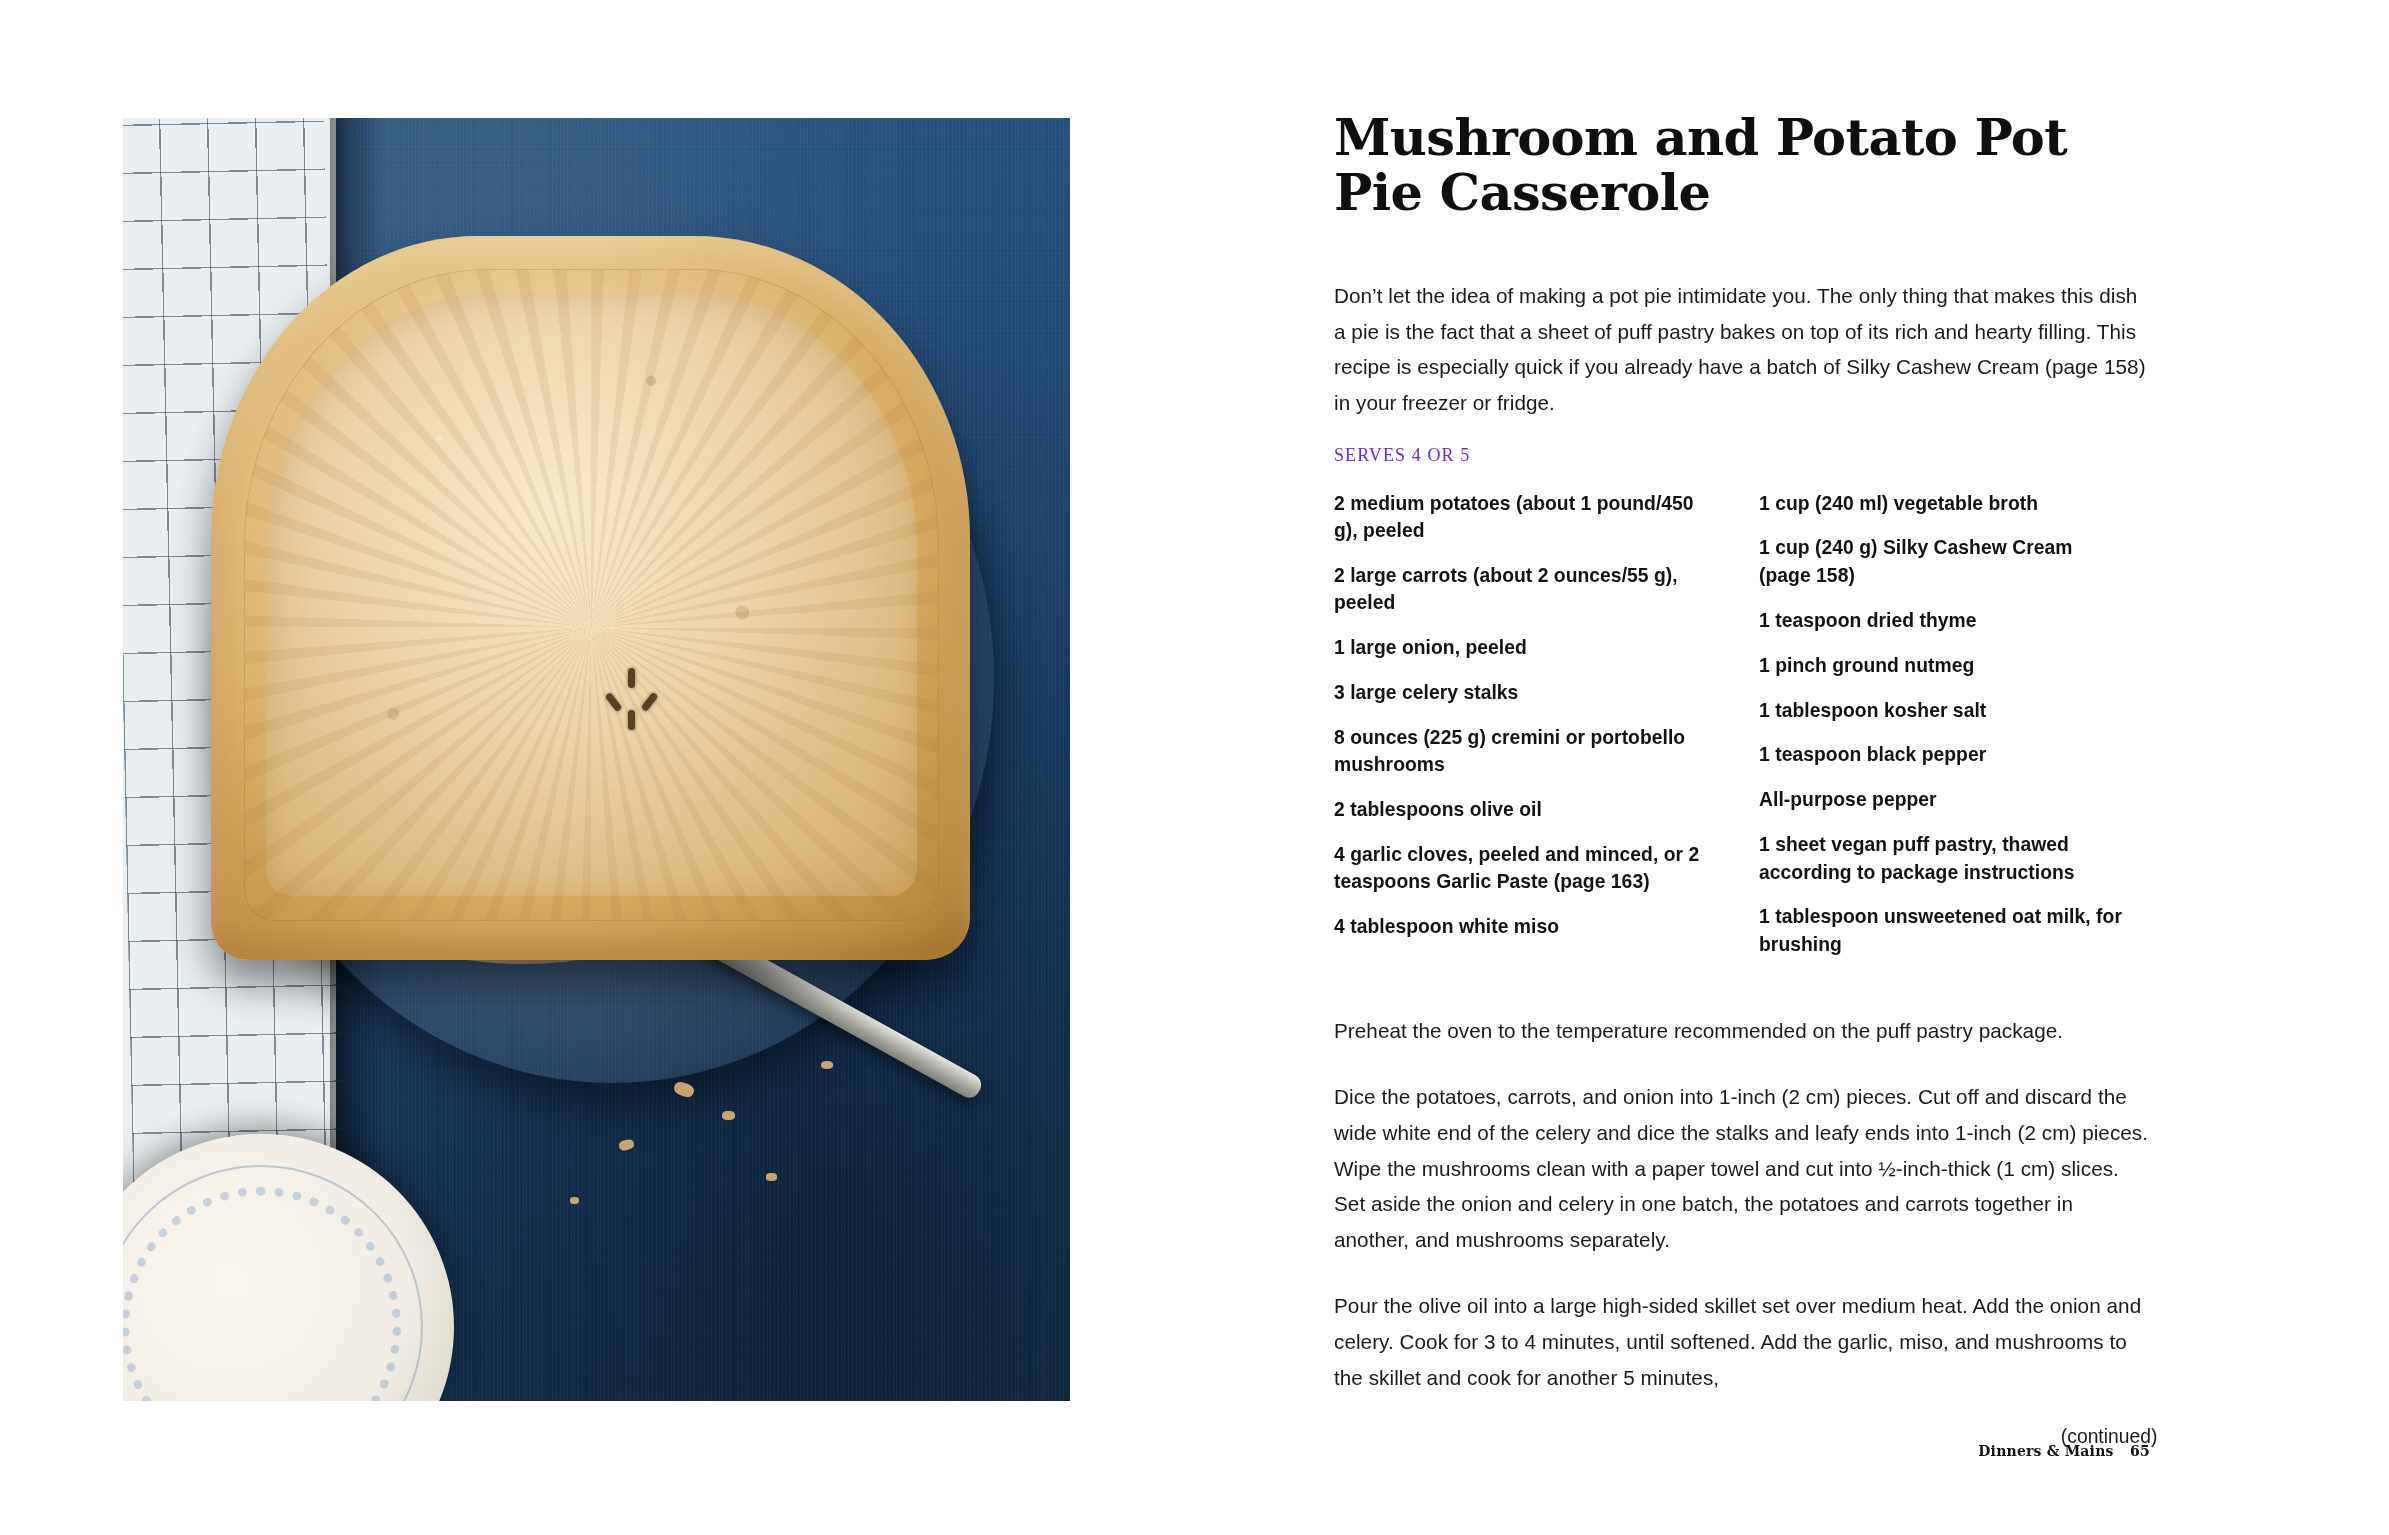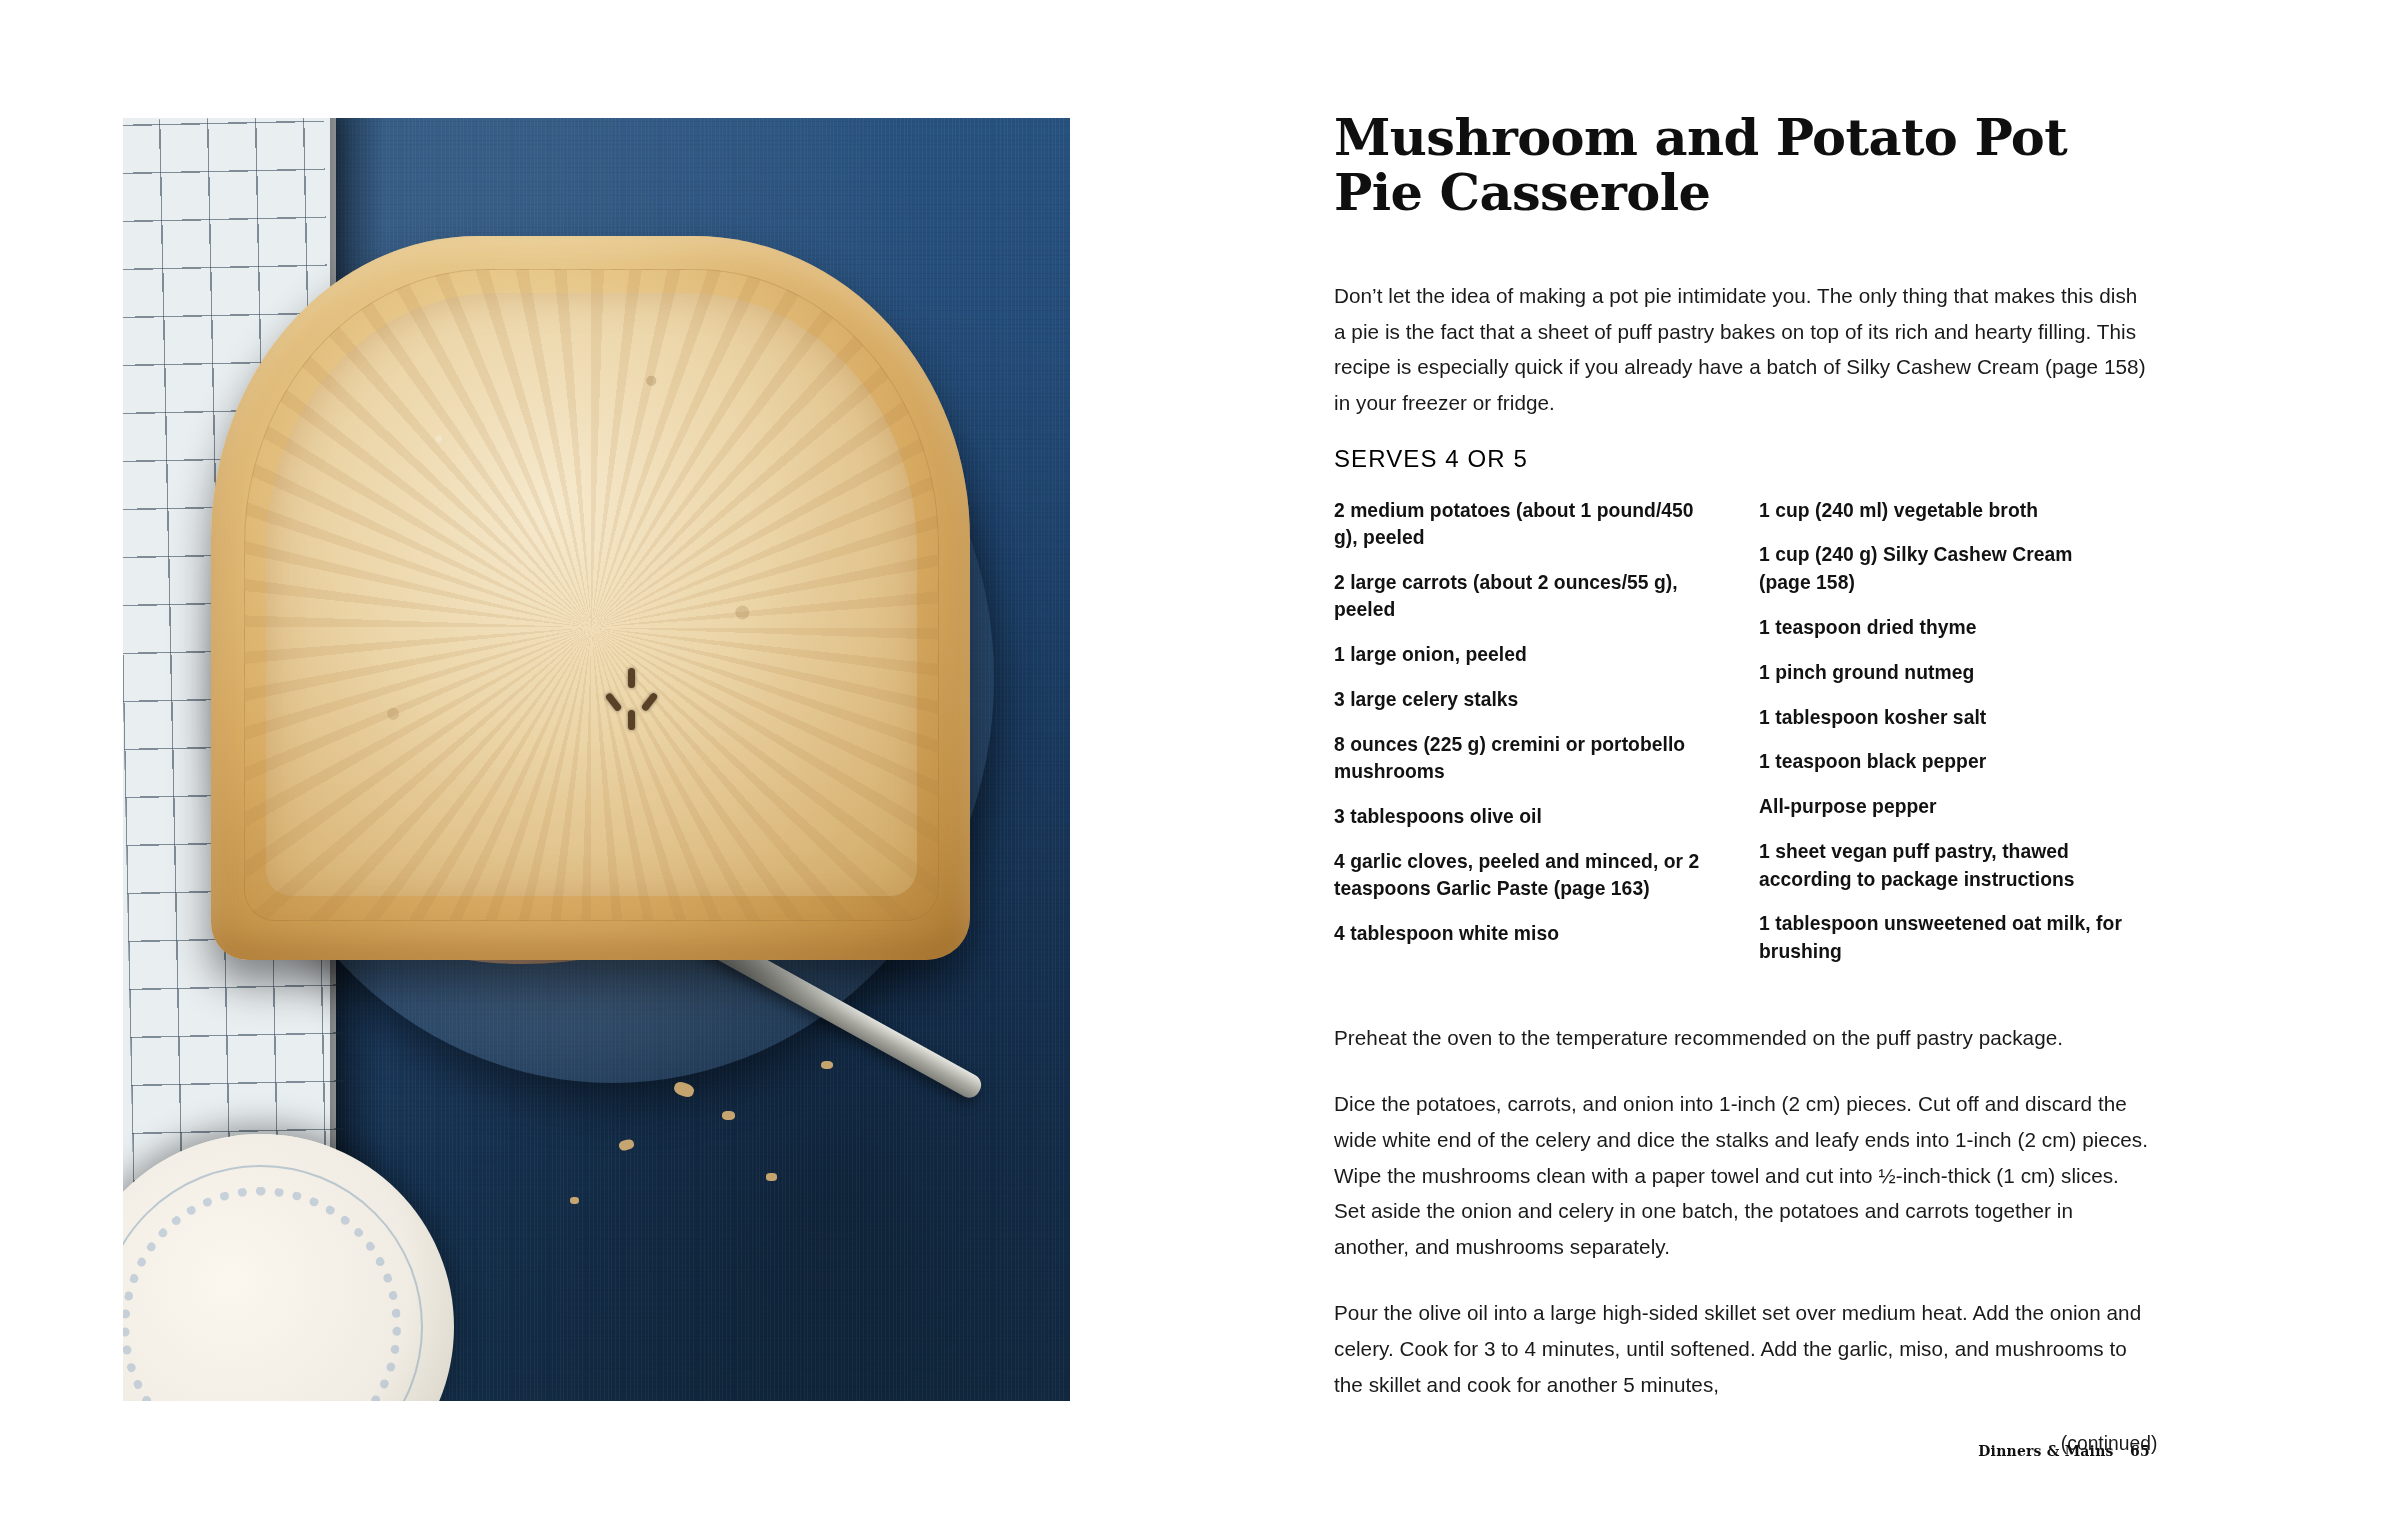--- a/index.html
+++ b/index.html
@@ -251,25 +251,26 @@
   }
   .intro {
     font-size: 20.7px;
     line-height: 1.72;
     color: #1a1a1a;
     margin: 0 0 24px 0;
     max-width: 818px;
     letter-spacing: 0.05px;
   }
   .serves {
-    color: #000000;
-    font-size: 24px;
+    color: #6d28d9;
+    font-size: 18px;
     letter-spacing: 1.1px;
     font-weight: 400;
     margin: 0 0 24px 0;
+    font-family: Liberation Serif, serif;
   }
   .ingredients {
     display: flex;
     gap: 57px;
     margin: 0 0 37px 0;
   }
   .ing-col {
     width: 368px;
   }
   .ing-col li {
@@ -352,21 +353,21 @@
     <div class="serves">SERVES 4 OR 5</div>
 
     <div class="ingredients">
       <div class="ing-col">
         <ul>
           <li>2 medium potatoes (about 1 pound/450 g), peeled</li>
           <li>2 large carrots (about 2 ounces/55 g), peeled</li>
           <li>1 large onion, peeled</li>
           <li>3 large celery stalks</li>
           <li>8 ounces (225 g) cremini or portobello mushrooms</li>
-          <li>3 tablespoons olive oil</li>
+          <li>2 tablespoons olive oil</li>
           <li>4 garlic cloves, peeled and minced, or 2 teaspoons Garlic Paste (page 163)</li>
           <li>4 tablespoon white miso</li>
         </ul>
       </div>
       <div class="ing-col">
         <ul>
           <li>1 cup (240 ml) vegetable broth</li>
           <li>1 cup (240 g) Silky Cashew Cream (page 158)</li>
           <li>1 teaspoon dried thyme</li>
           <li>1 pinch ground nutmeg</li>

